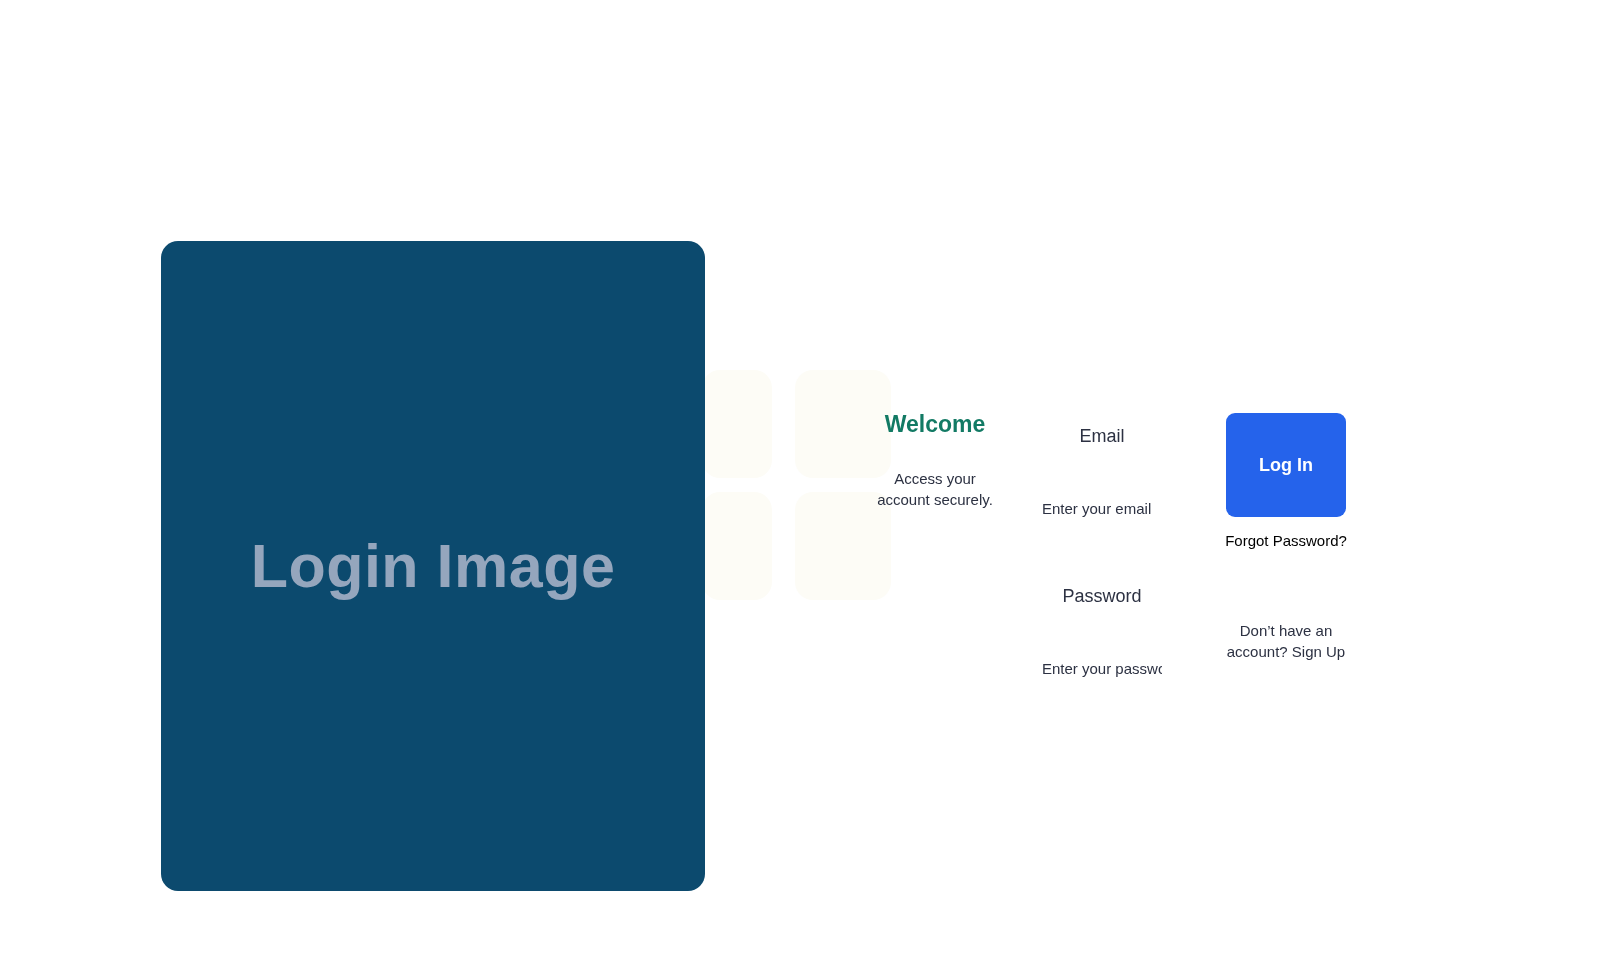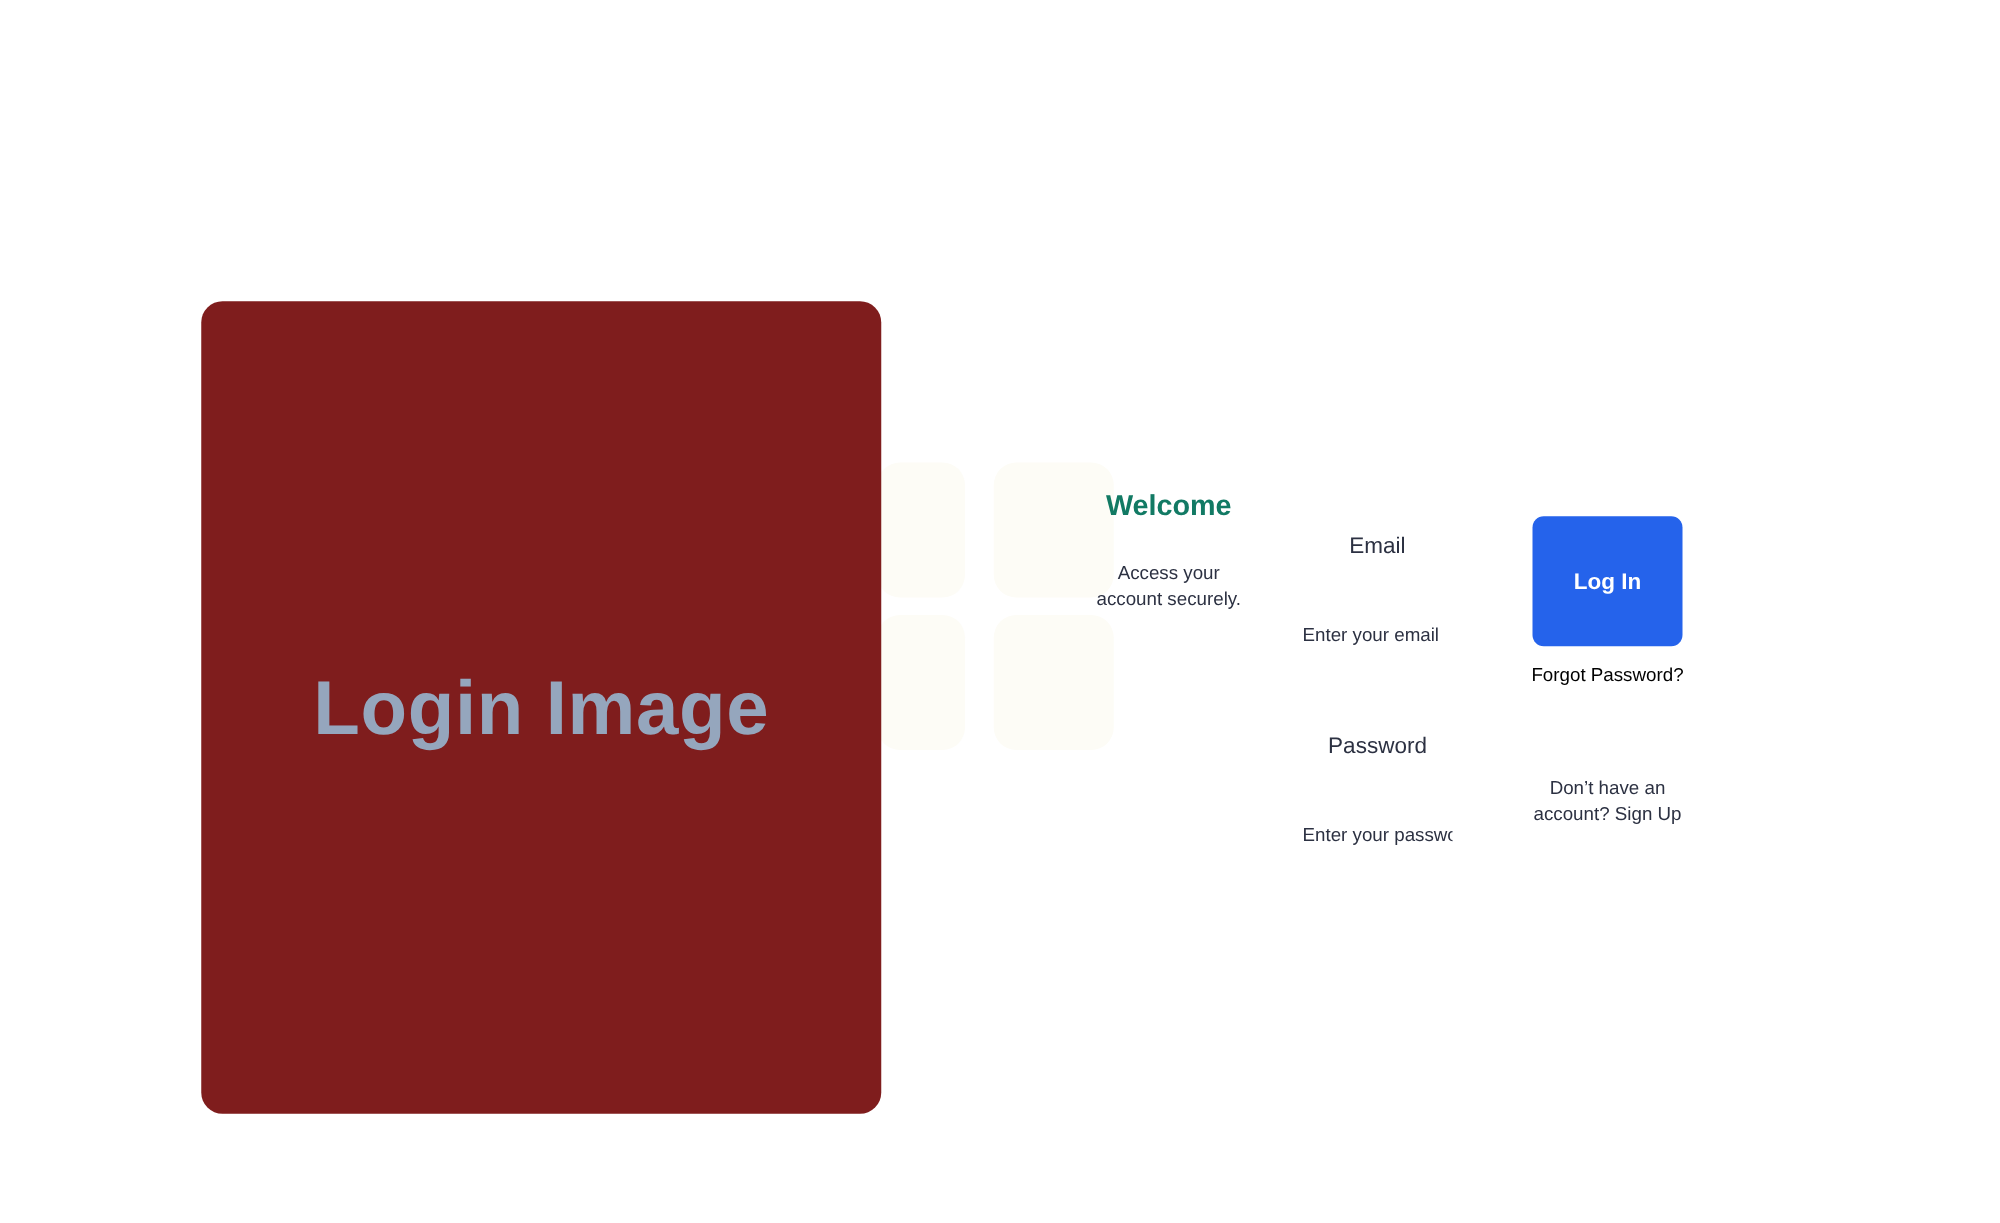--- a/index.html
+++ b/index.html
@@ -38,41 +38,41 @@
   #deco-card-3 { left: 702px; top: 492px; width: 70px;  height: 108px; }
   #deco-card-4 { left: 795px; top: 492px; width: 96px;  height: 108px; }
 
   
   #image-panel {
     position: absolute;
     left: 161px;
     top: 241px;
     width: 544px;
     height: 650px;
-    background: #7f1d1d;
+    background: #0c4a6e;
     border-radius: 17px;
     display: flex;
     align-items: center;
     justify-content: center;
     z-index: 3;
   }
   #image-panel-label {
     font-size: 61px;
     font-weight: 700;
     color: #95a6bd;
     letter-spacing: 0.5px;
     line-height: 1;
     user-select: none;
   }
 
   
   #welcome-block {
     position: absolute;
     left: 875px;
-    top: 390px;
+    top: 410px;
     width: 120px;
     text-align: center;
     z-index: 5;
   }
   #welcome-heading {
     font-size: 23px;
     font-weight: 700;
     color: #127a64;
     line-height: 1.3;
     white-space: nowrap;

